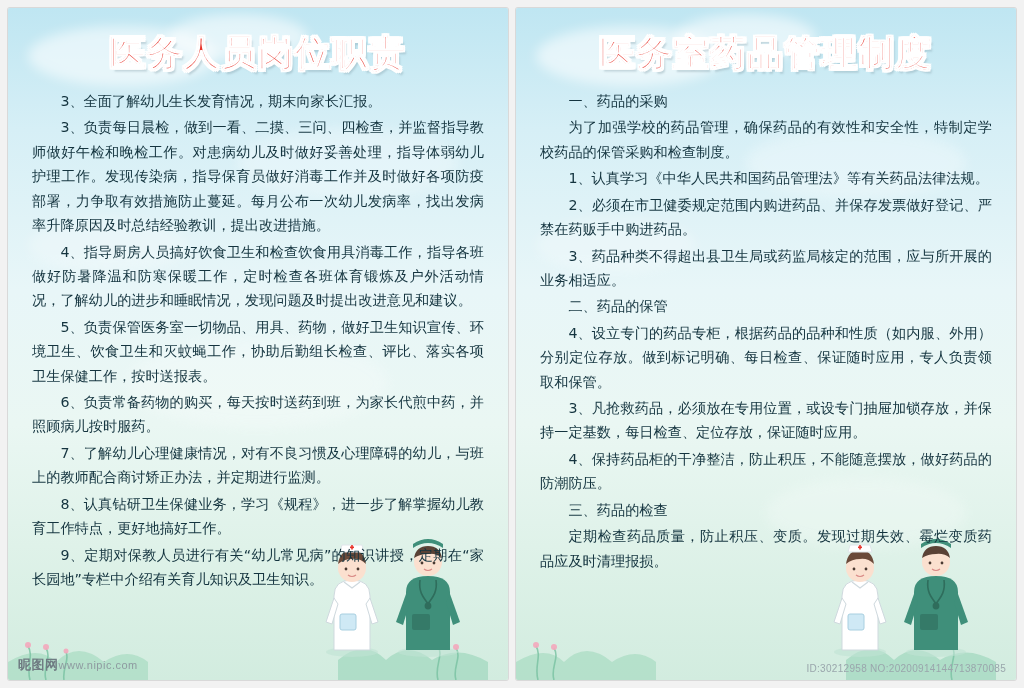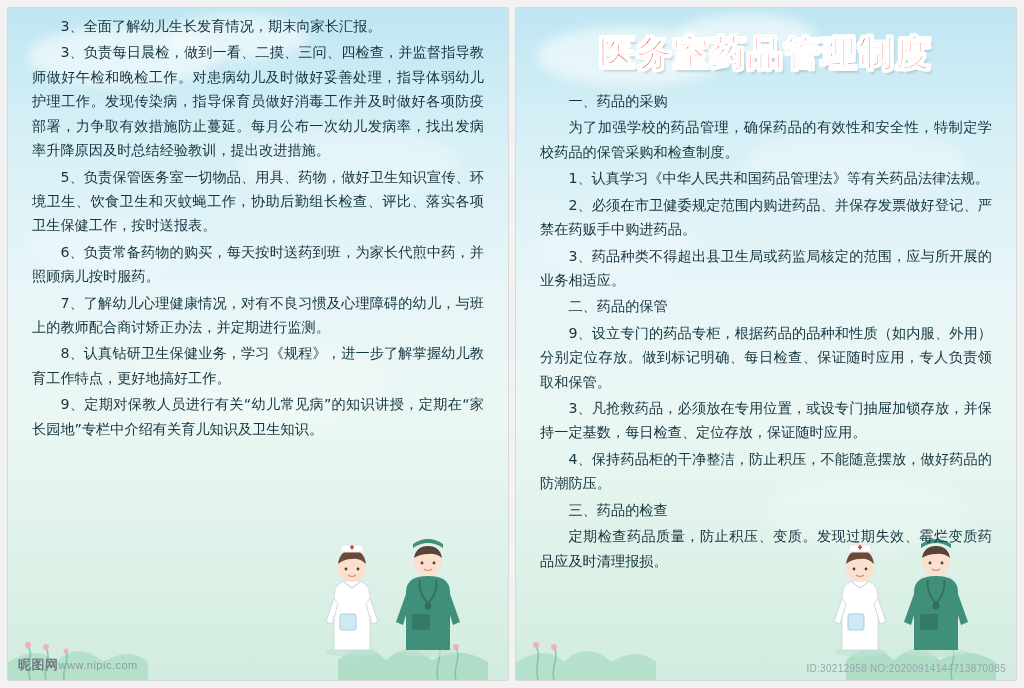--- a/index.html
+++ b/index.html
@@ -129,24 +129,28 @@
 
 <div class="page">
 
   <div class="poster">
     <div class="cloud c1"></div>
     <div class="cloud c2"></div>
     <div class="cloud c3"></div>
     <div class="cloud c4"></div>
     <div class="cloud c5"></div>
 
+    <div class="title-wrap">
+      <div class="title">医务人员岗位职责</div>
+    </div>
 
     <div class="body-text">
       <p class="para">3、全面了解幼儿生长发育情况，期末向家长汇报。</p>
       <p class="para">3、负责每日晨检，做到一看、二摸、三问、四检查，并监督指导教师做好午检和晚检工作。对患病幼儿及时做好妥善处理，指导体弱幼儿护理工作。发现传染病，指导保育员做好消毒工作并及时做好各项防疫部署，力争取有效措施防止蔓延。每月公布一次幼儿发病率，找出发病率升降原因及时总结经验教训，提出改进措施。</p>
+      <p class="para">4、指导厨房人员搞好饮食卫生和检查饮食用具消毒工作，指导各班做好防暑降温和防寒保暖工作，定时检查各班体育锻炼及户外活动情况，了解幼儿的进步和睡眠情况，发现问题及时提出改进意见和建议。</p>
       <p class="para">5、负责保管医务室一切物品、用具、药物，做好卫生知识宣传、环境卫生、饮食卫生和灭蚊蝇工作，协助后勤组长检查、评比、落实各项卫生保健工作，按时送报表。</p>
       <p class="para">6、负责常备药物的购买，每天按时送药到班，为家长代煎中药，并照顾病儿按时服药。</p>
       <p class="para">7、了解幼儿心理健康情况，对有不良习惯及心理障碍的幼儿，与班上的教师配合商讨矫正办法，并定期进行监测。</p>
       <p class="para">8、认真钻研卫生保健业务，学习《规程》，进一步了解掌握幼儿教育工作特点，更好地搞好工作。</p>
       <p class="para">9、定期对保教人员进行有关“幼儿常见病”的知识讲授，定期在“家长园地”专栏中介绍有关育儿知识及卫生知识。</p>
     </div>
 
     <svg class="grass" viewBox="0 0 480 70" preserveAspectRatio="none">
       <path d="M0,70 L0,52 Q30,34 48,52 Q70,30 96,52 Q120,36 140,52 L140,70 Z" fill="#a8dcc2" opacity="0.7"></path>
       <path d="M330,70 L330,50 Q356,28 378,50 Q400,30 424,50 Q450,34 480,52 L480,70 Z" fill="#9fd7bd" opacity="0.7"></path>
@@ -218,21 +222,21 @@
       <div class="title">医务室药品管理制度</div>
     </div>
 
     <div class="body-text">
       <p class="para">一、药品的采购</p>
       <p class="para">为了加强学校的药品管理，确保药品的有效性和安全性，特制定学校药品的保管采购和检查制度。</p>
       <p class="para">1、认真学习《中华人民共和国药品管理法》等有关药品法律法规。</p>
       <p class="para">2、必须在市卫健委规定范围内购进药品、并保存发票做好登记、严禁在药贩手中购进药品。</p>
       <p class="para">3、药品种类不得超出县卫生局或药监局核定的范围，应与所开展的业务相适应。</p>
       <p class="para">二、药品的保管</p>
-      <p class="para">9、设立专门的药品专柜，根据药品的品种和性质（如内服、外用）分别定位存放。做到标记明确、每日检查、保证随时应用，专人负责领取和保管。</p>
+      <p class="para">4、设立专门的药品专柜，根据药品的品种和性质（如内服、外用）分别定位存放。做到标记明确、每日检查、保证随时应用，专人负责领取和保管。</p>
       <p class="para">3、凡抢救药品，必须放在专用位置，或设专门抽屉加锁存放，并保持一定基数，每日检查、定位存放，保证随时应用。</p>
       <p class="para">4、保持药品柜的干净整洁，防止积压，不能随意摆放，做好药品的防潮防压。</p>
       <p class="para">三、药品的检查</p>
       <p class="para">定期检查药品质量，防止积压、变质。发现过期失效、霉烂变质药品应及时清理报损。</p>
     </div>
 
     <svg class="grass" viewBox="0 0 480 70" preserveAspectRatio="none">
       <path d="M0,70 L0,52 Q30,34 48,52 Q70,30 96,52 Q120,36 140,52 L140,70 Z" fill="#a8dcc2" opacity="0.7"></path>
       <path d="M330,70 L330,50 Q356,28 378,50 Q400,30 424,50 Q450,34 480,52 L480,70 Z" fill="#9fd7bd" opacity="0.7"></path>
       <g stroke="#7cc3a4" stroke-width="1.6" fill="none" opacity="0.85">

